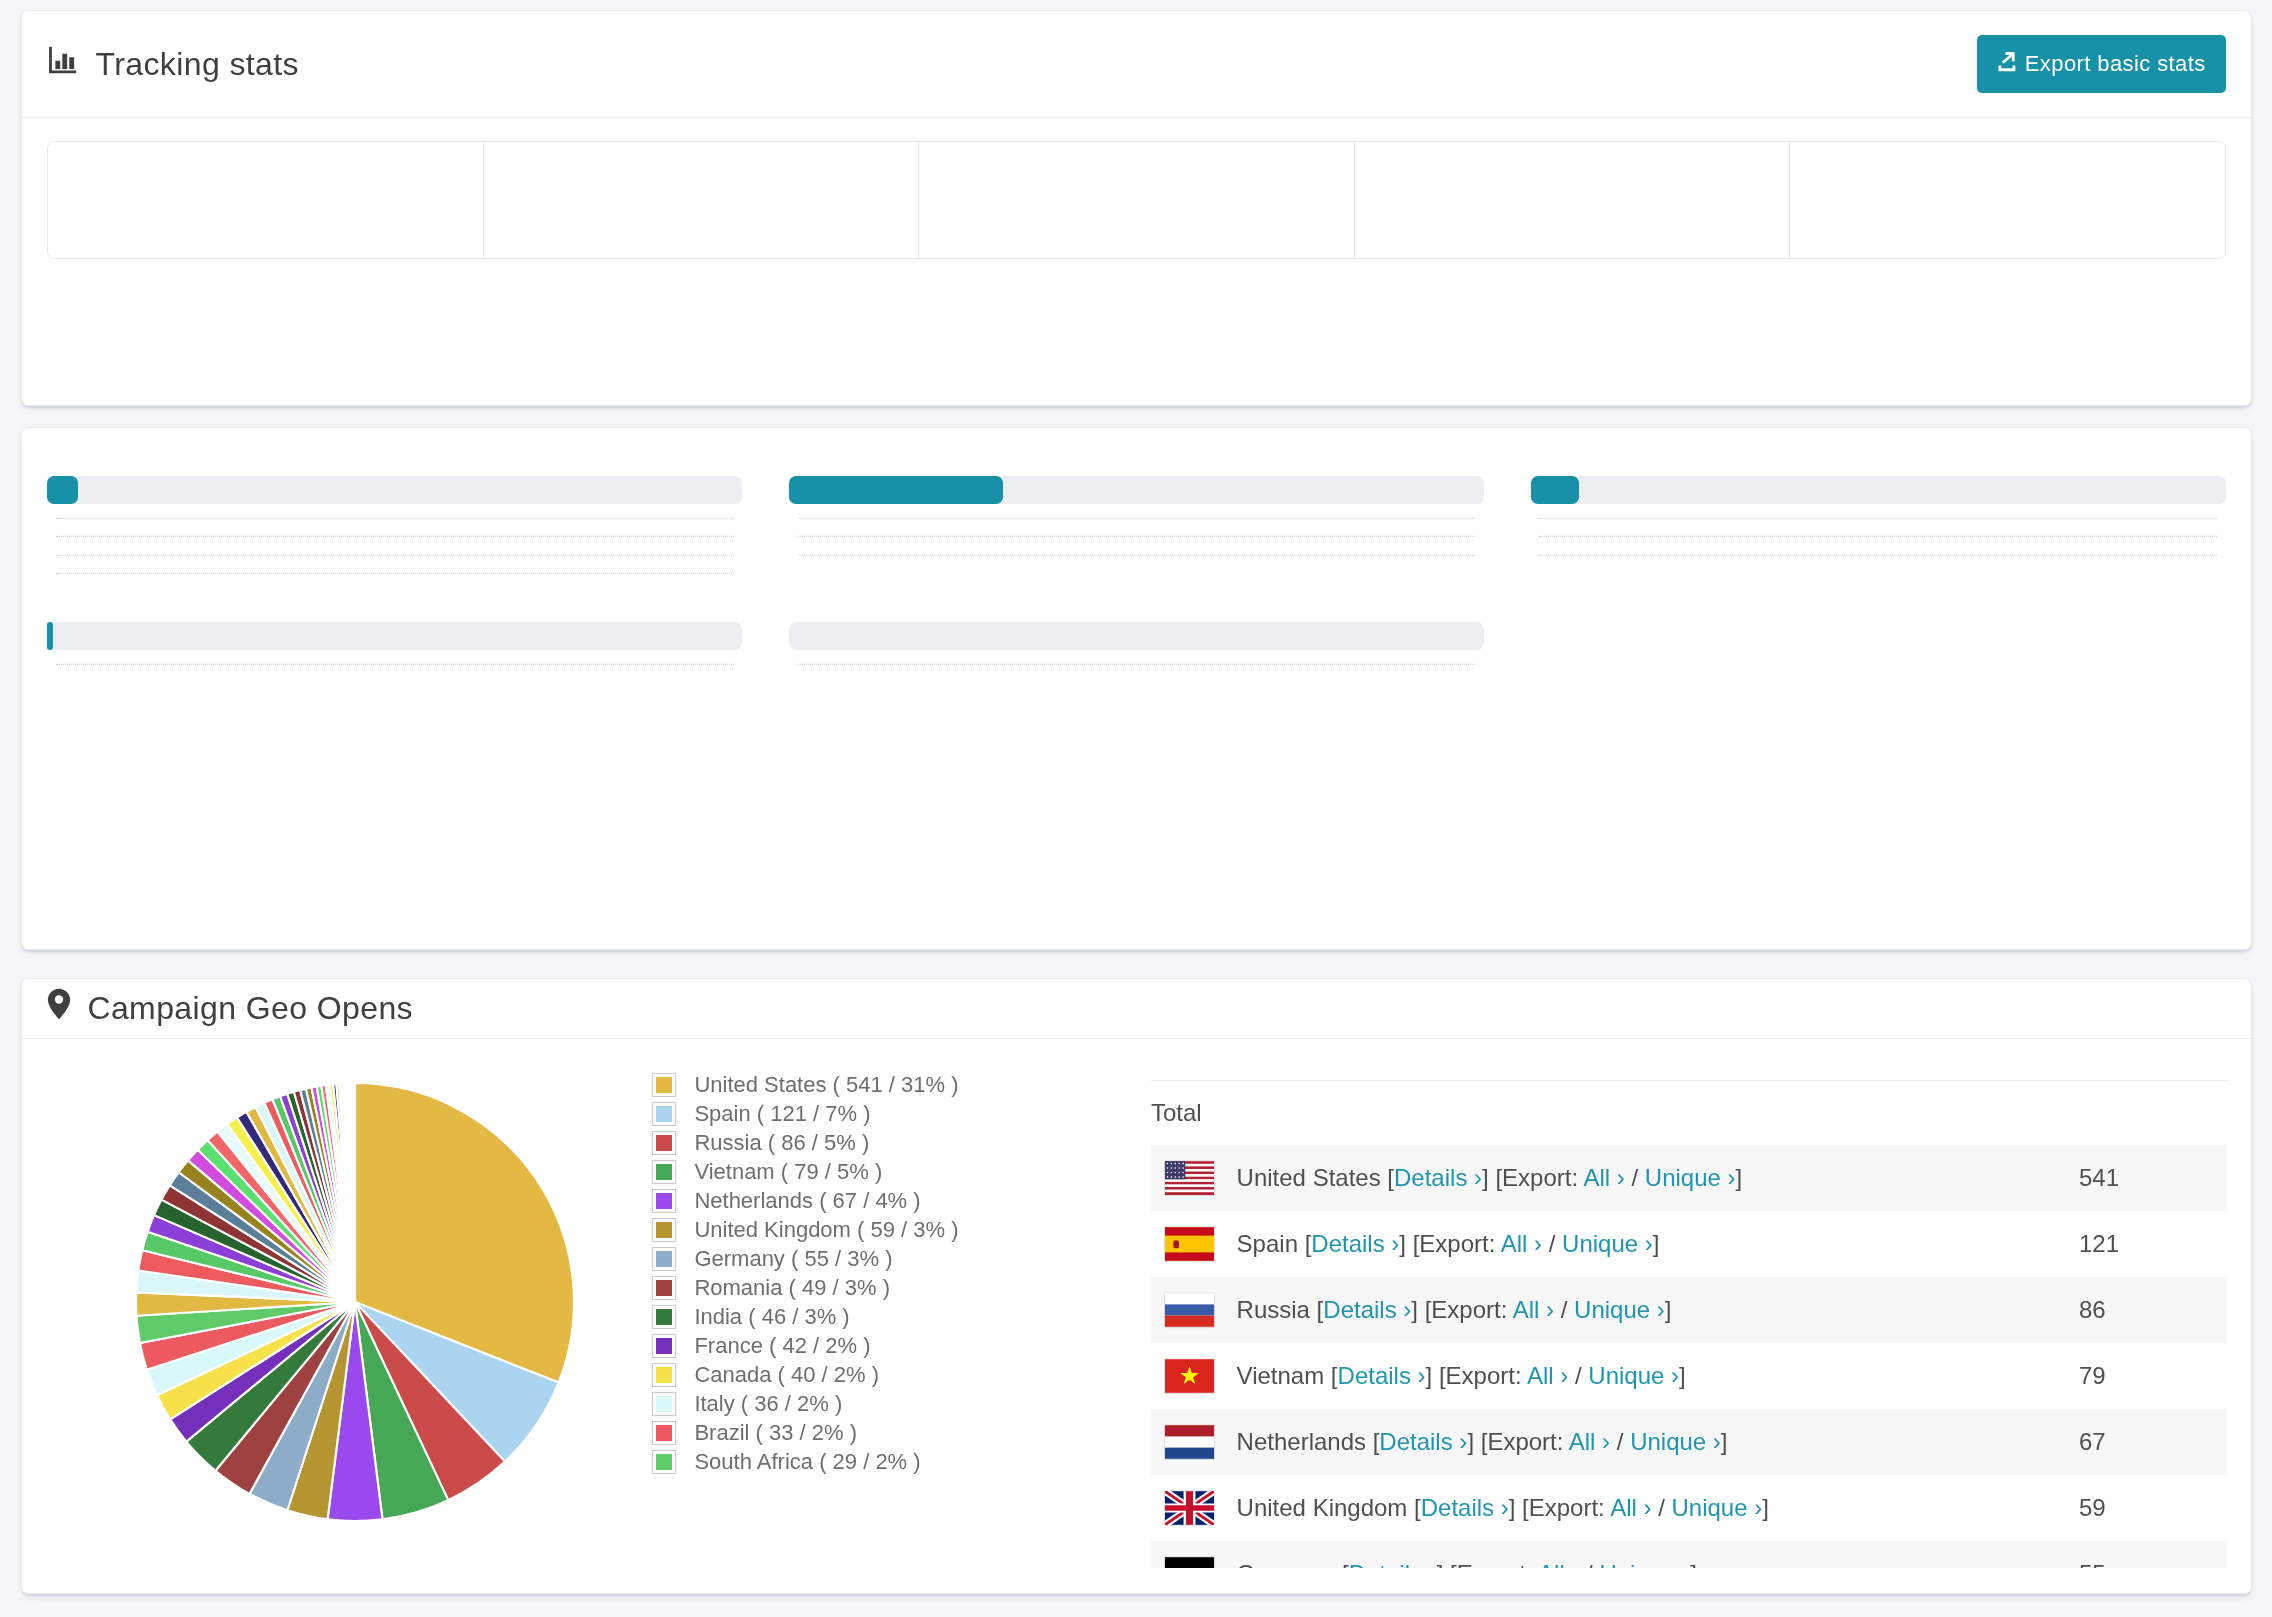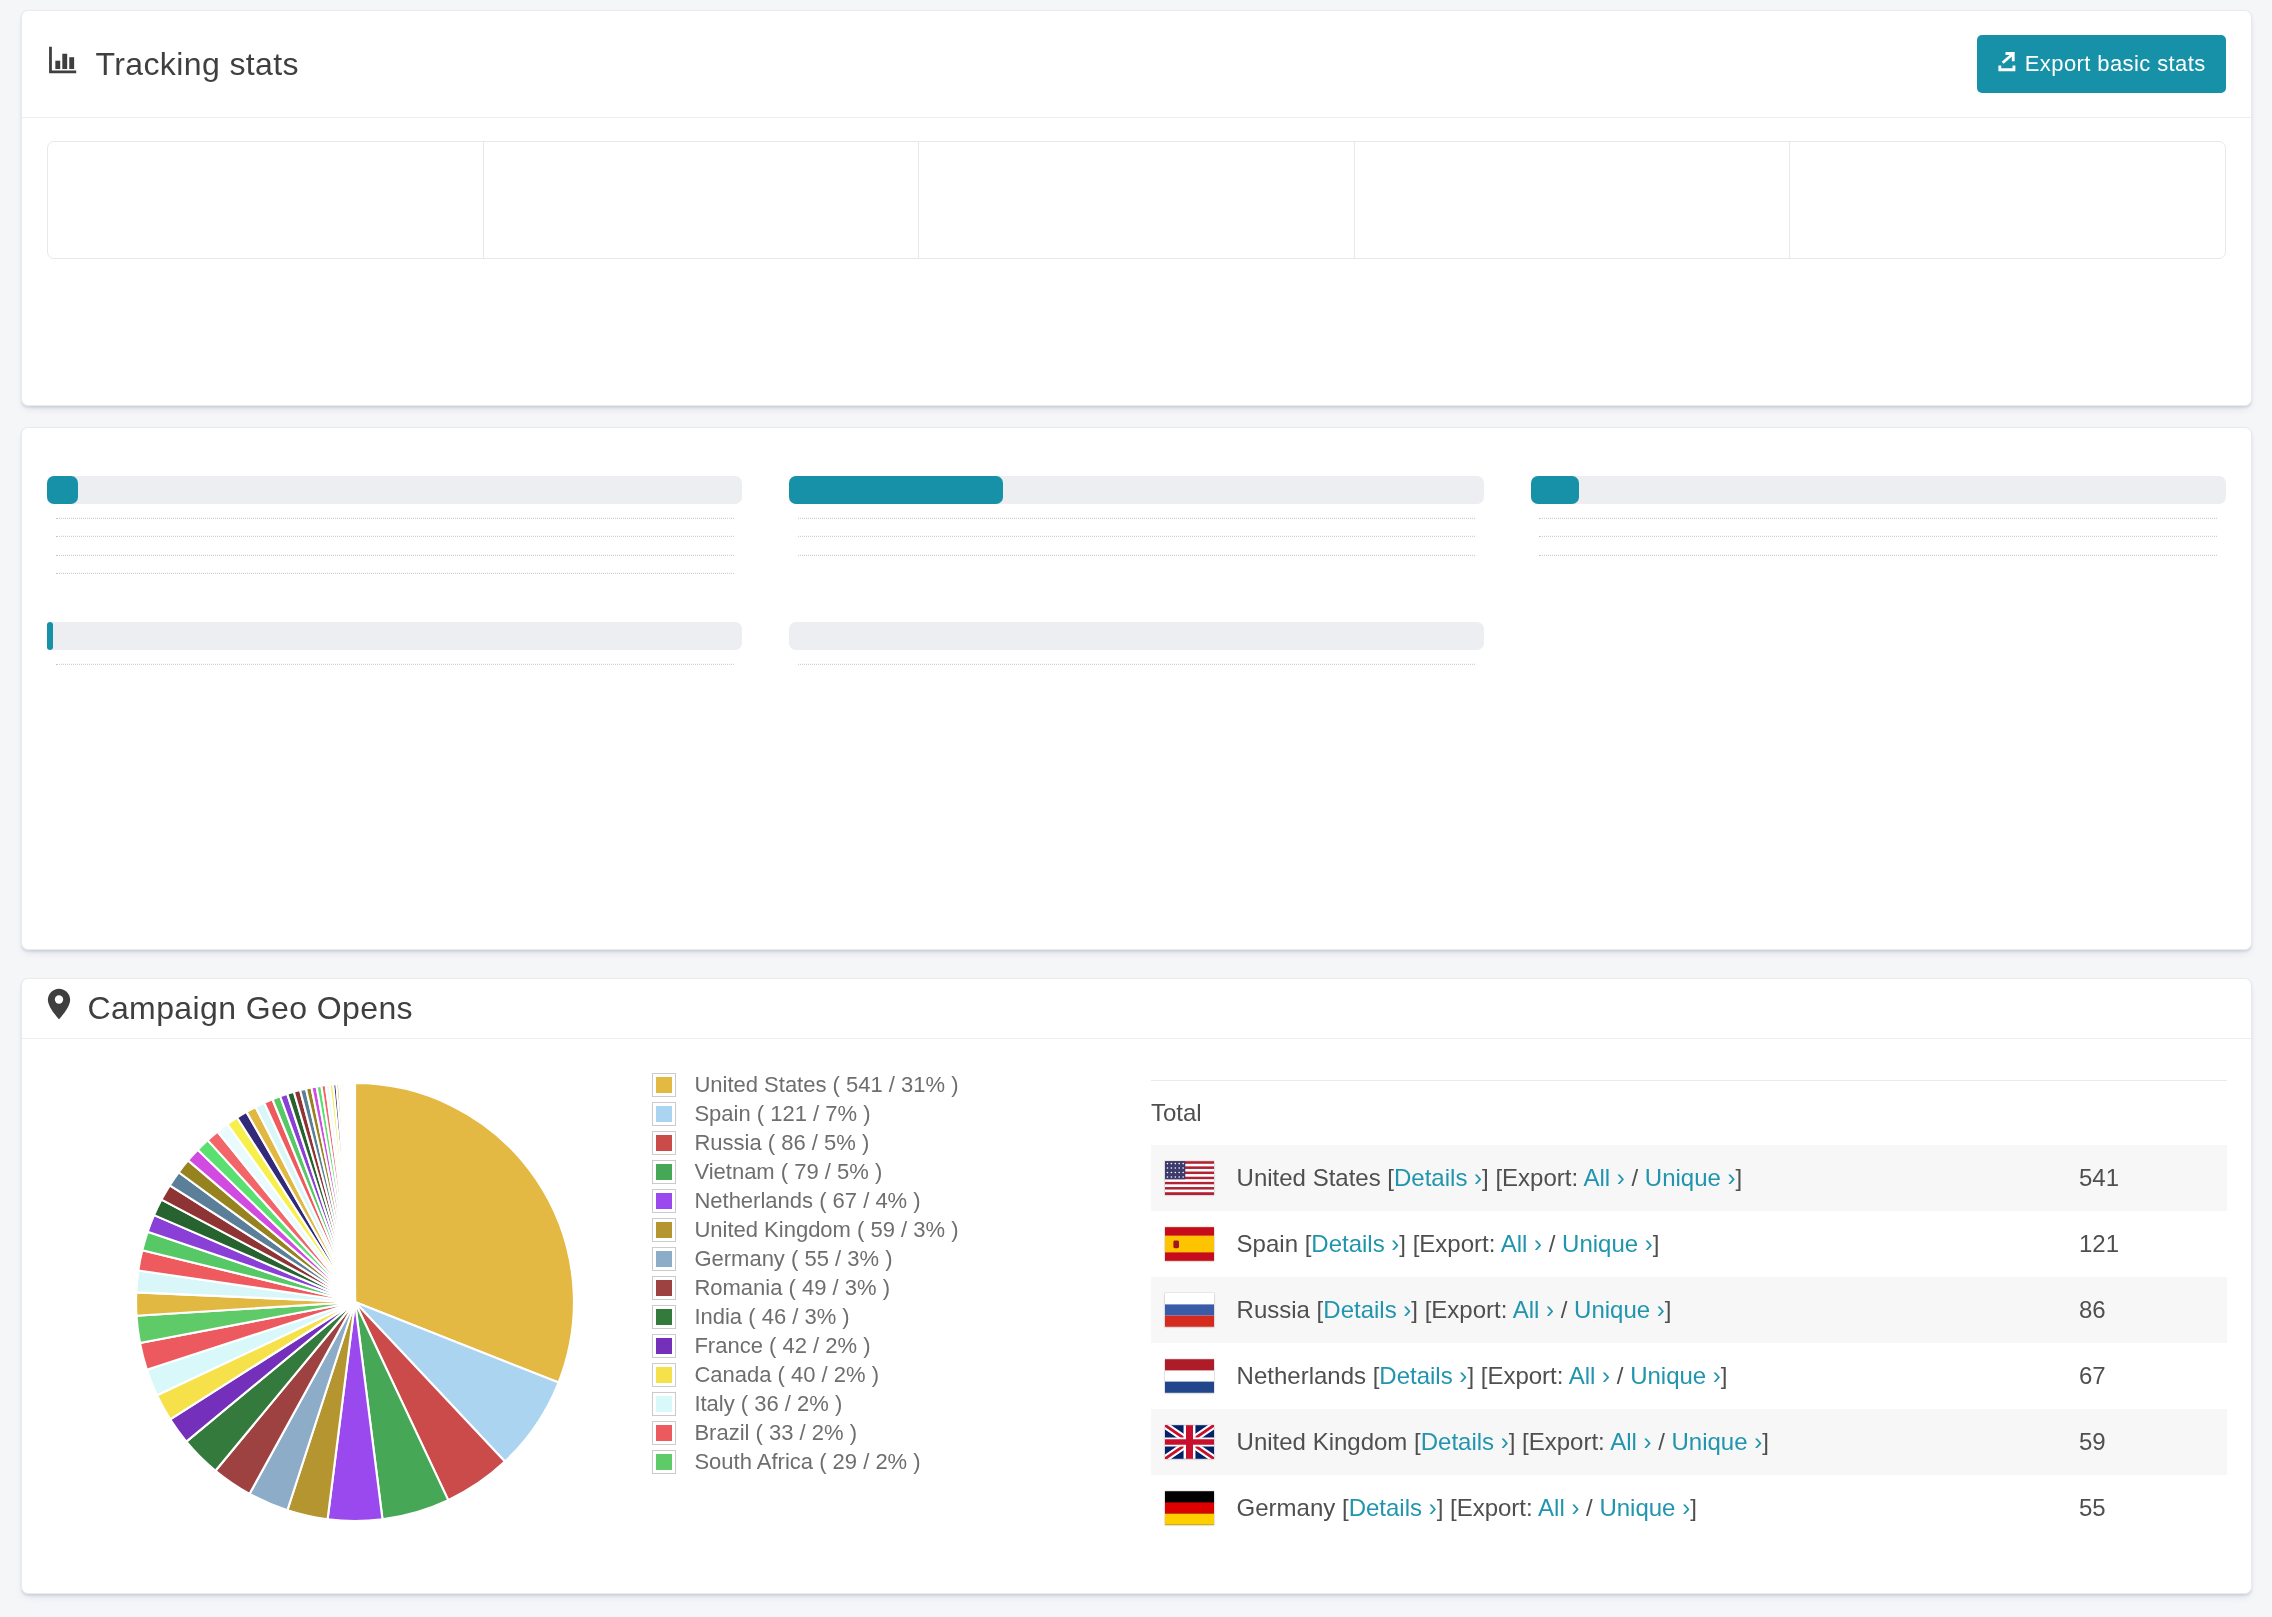--- a/index.html
+++ b/index.html
@@ -471,20 +471,32 @@
                 </svg>
        <span>
          <span class="t-dark">Russia [</span><a class="t-link">Details ›</a><span class="t-dark">] [Export: </span><a class="t-link">All ›</a><span class="t-dark"> / </span><a class="t-link">Unique ›</a><span class="t-dark">]</span>
        </span>
      </div>
      <div class="c-total">86</div>
             </div>
             <div class="t-row">
               <div class="c-country">
        <svg class="flag" viewBox="0 0 70 48">
+                  <rect width="70" height="48" fill="#da251d"></rect>
+                  <polygon points="35,10 38.17404036237936,19.631308230375282 48.31479122813215,19.673762078750737 40.13570518799383,25.668691769624715 43.22899353209462,35.326237921249266 35,29.4 26.77100646790538,35.326237921249266 29.86429481200617,25.668691769624715 21.68520877186785,19.673762078750734 31.825959637620645,19.631308230375282 " fill="#ffff00"></polygon>
+                </svg>
+       <span>
+         <span class="t-dark">Vietnam [</span><a class="t-link">Details ›</a><span class="t-dark">] [Export: </span><a class="t-link">All ›</a><span class="t-dark"> / </span><a class="t-link">Unique ›</a><span class="t-dark">]</span>
+       </span>
+     </div>
+     <div class="c-total">79</div>
+            </div>
+            <div class="t-row">
+              <div class="c-country">
+       <svg class="flag" viewBox="0 0 70 48">
                   <rect width="70" height="48" fill="#fff"></rect>
                   <rect width="70" height="16" fill="#ae1c28"></rect>
                   <rect y="32" width="70" height="16" fill="#21468b"></rect>
                 </svg>
        <span>
          <span class="t-dark">Netherlands [</span><a class="t-link">Details ›</a><span class="t-dark">] [Export: </span><a class="t-link">All ›</a><span class="t-dark"> / </span><a class="t-link">Unique ›</a><span class="t-dark">]</span>
        </span>
      </div>
      <div class="c-total">67</div>
             </div>

